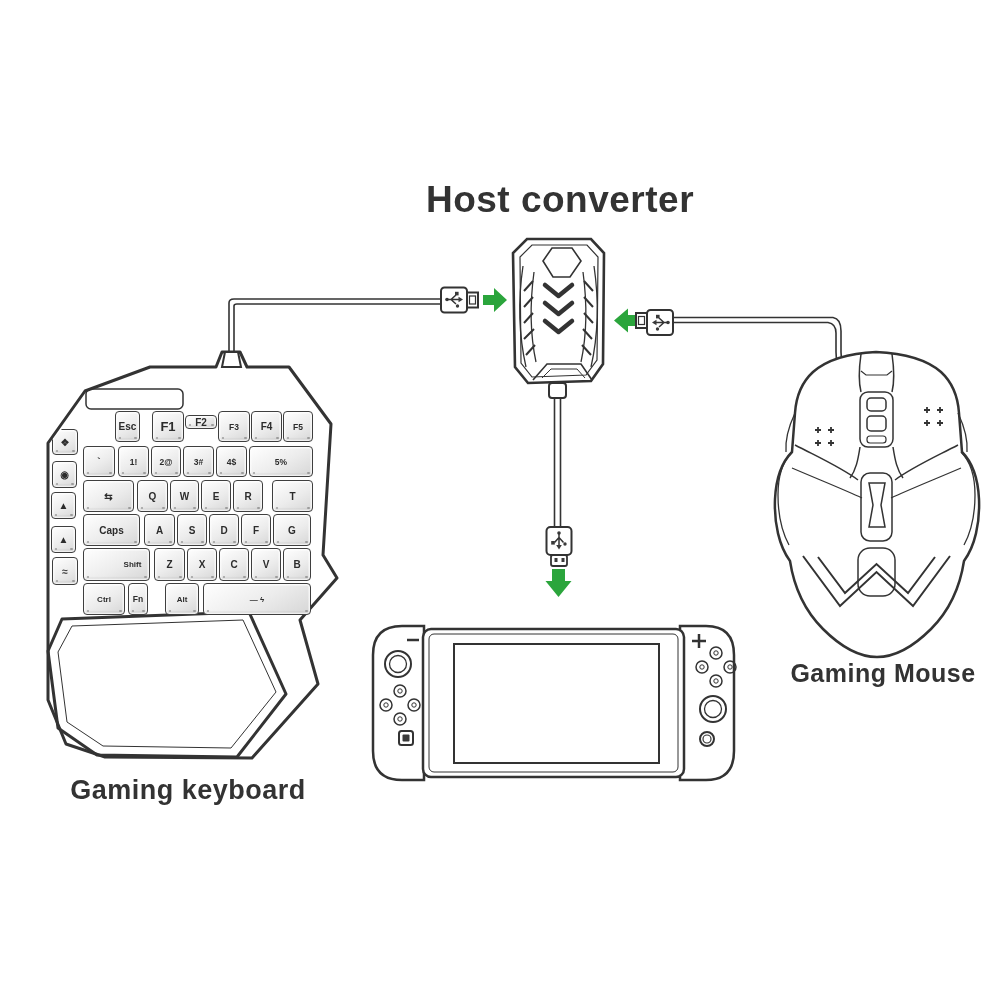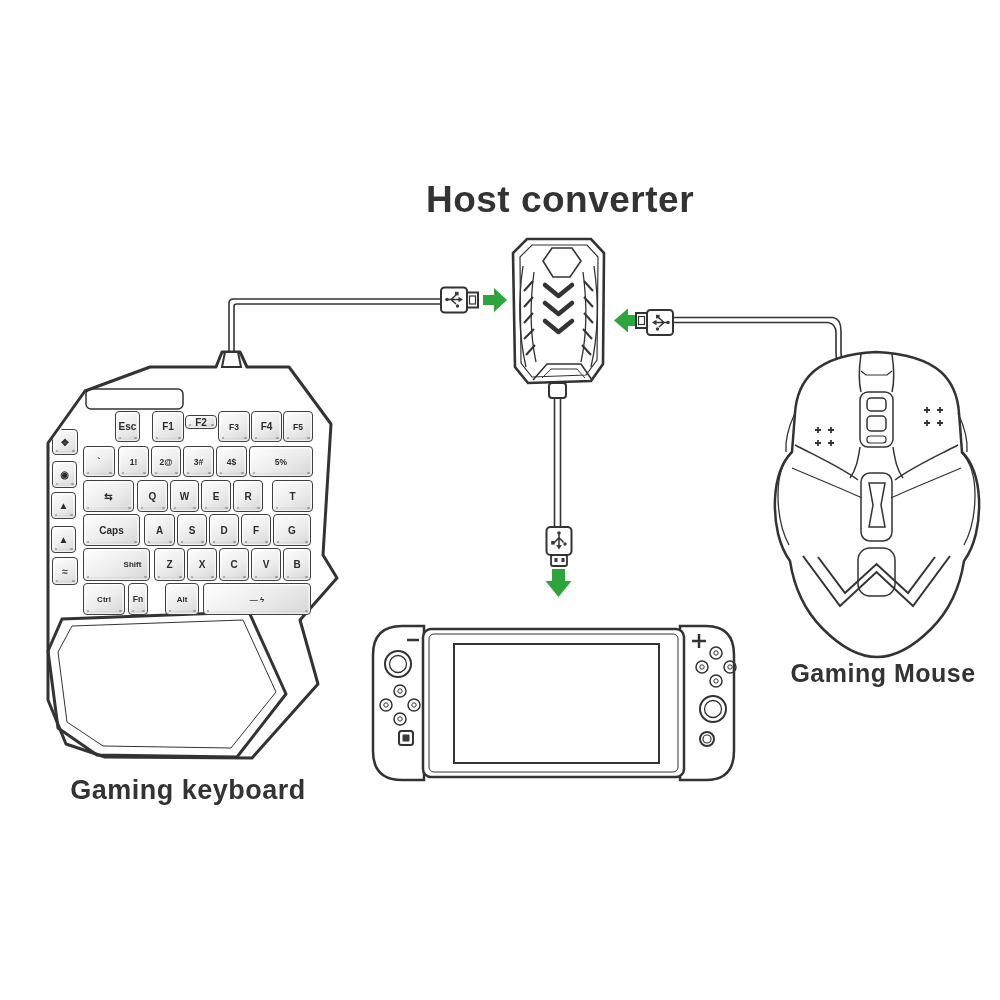--- a/index.html
+++ b/index.html
@@ -207,21 +207,21 @@
     <path class="fw" stroke-width="3" stroke-linejoin="round" d="M 85,391 L 150,367 L 216,367 L 222,352 L 240,352 L 247,367 L 289,367 L 331,424 L 323,555 L 337,578 L 300,620 L 318,684 L 252,758 L 105,757 L 66,744 L 48,700 L 48,443 Z"></path>
     <path class="fw" stroke-width="2" d="M 222,367 L 225,352 L 238,352 L 241,367 Z"></path>
     <rect x="86" y="389" width="97" height="20" rx="5" fill="url(#stripGrad)" class="ln" stroke-width="1.5"></rect>
     <path fill="url(#wristGrad)" class="ln" stroke-width="3" stroke-linejoin="round" d="M 62,619 L 249,612 L 286,694 L 237,757 L 97,755 L 58,728 L 48,651 Z"></path>
     <path class="ln" stroke-width="1" stroke="#9a9a9a" d="M 72,626 L 243,620 L 276,692 L 231,748 L 103,746 L 67,722 L 58,652 Z"></path>
   </g>
 </svg>
 
 <div class="keys" id="kb-keys">
       <div class="key" style="left: 83px; top: 411px; width: 25px; height: 31px; font-size: 10px; margin-left: 32px;">Esc</div>
-      <div class="key" style="left: 152px; top: 411px; width: 32px; height: 31px; font-size: 10px;">F1</div>
+      <div class="key" style="left: 152px; top: 411px; width: 32px; height: 31px; font-size: 13px;">F1</div>
       <div class="key" style="left: 185px; top: 415px; width: 32px; height: 14px; font-size: 10px;">F2</div>
       <div class="key" style="left: 218px; top: 411px; width: 32px; height: 31px; font-size: 8.5px;">F3</div>
       <div class="key" style="left: 251px; top: 411px; width: 31px; height: 31px; font-size: 10px;">F4</div>
       <div class="key" style="left: 283px; top: 411px; width: 30px; height: 31px; font-size: 8.5px;">F5</div>
       <div class="key" style="left: 83px; top: 446px; width: 32px; height: 31px; font-size: 10px;">`</div>
       <div class="key" style="left: 118px; top: 446px; width: 31px; height: 31px; font-size: 8.5px;">1!</div>
       <div class="key" style="left: 151px; top: 446px; width: 30px; height: 31px; font-size: 8.5px;">2@</div>
       <div class="key" style="left: 183px; top: 446px; width: 31px; height: 31px; font-size: 8.5px;">3#</div>
       <div class="key" style="left: 216px; top: 446px; width: 31px; height: 31px; font-size: 8.5px;">4$</div>
       <div class="key" style="left: 249px; top: 446px; width: 64px; height: 31px; font-size: 8.5px;">5%</div>

